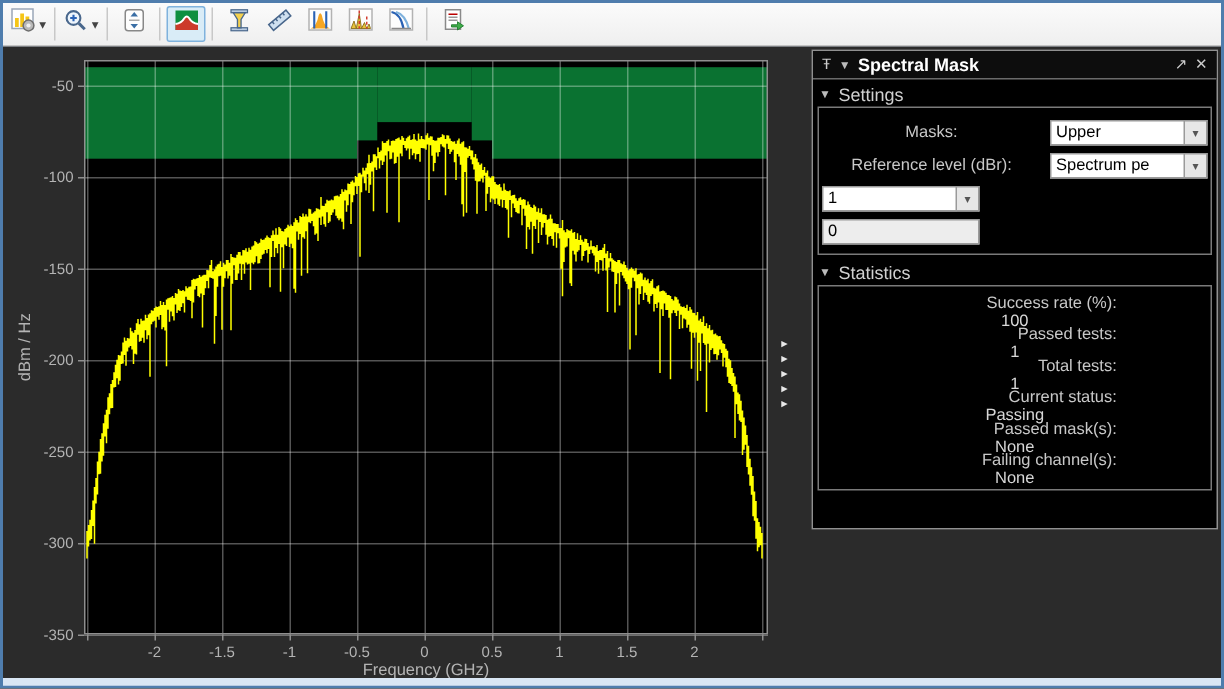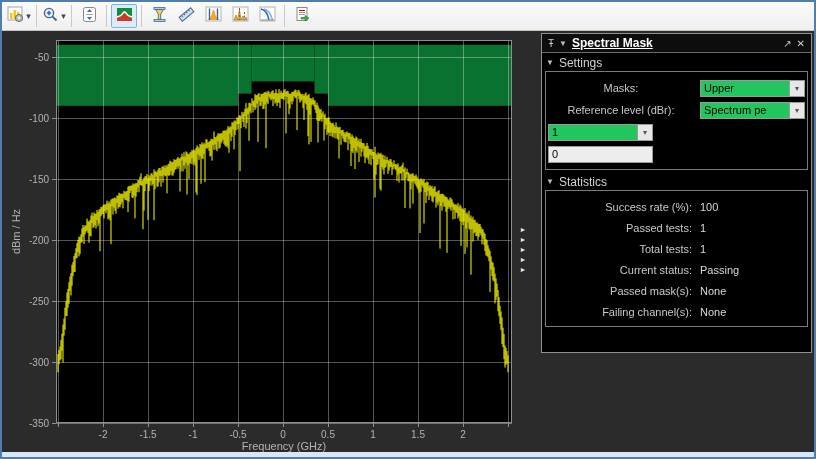--- a/index.html
+++ b/index.html
@@ -35,38 +35,38 @@
   
   .panel{
     position:absolute; left:539px; top:2px; width:271px; height:320px;
     background:#000; border:1px solid #909090; color:#c8c8c8; font-size:11px;
   }
   .panel-titlebar{
     height:19px; display:flex; align-items:center; gap:5px; padding:0 6px;
     border-bottom:1px solid #6a6a6a; background:#0d0d0d;
   }
   .panel-titlebar .tri{ font-size:8px; color:#bbb; }
-  .panel-title{ font-weight:bold; font-size:12px; color:#fff; flex:1;text-decoration:underline; }
+  .panel-title{ font-weight:bold; font-size:12px; color:#fff; flex:1; }
   .panel-titlebar .winicon{ color:#ccc; font-size:10px; cursor:pointer; }
   .section-header{ display:flex; align-items:center; gap:5px; height:18px; padding:1px 4px 0 4px; color:#d0d0d0; font-size:12px; }
   .section-header .tri{ font-size:8px; color:#bbb; }
   .groupbox{ border:1px solid #7a7a7a; margin:0 3px 2px 3px; padding:5px 2px 4px 2px; }
   .prow{ display:flex; align-items:center; height:22px; }
   .prow .plabel{ width:152px; text-align:center; padding-right:6px; color:#c8c8c8; white-space:nowrap; }
   .prow .pctrl{ width:105px; display:flex; }
   .ctrl-select,.ctrl-input{
-    height:17px; background:#22c55e; border:1px solid #9a9a9a; color:#000;
+    height:17px; background:#ffffff; border:1px solid #9a9a9a; color:#000;
     font-size:11px; line-height:15px; padding:0 3px; overflow:hidden; white-space:nowrap; flex:1;
   }
   .ctrl-input.gray{ background:#ededed; }
   .ctrl-arrow{
     width:15px; height:17px; background:#e7e7e7; border:1px solid #9a9a9a; border-left:none;
     display:flex; align-items:center; justify-content:center; font-size:8px; color:#555; cursor:pointer;
   }
-  .srow{ display:flex; align-items:center; height:21px; }
+  .srow{ display:flex; align-items:center; height:21px;flex-direction:column; }
   .srow .plabel{ width:152px; text-align:right; padding-right:8px; white-space:nowrap; }
   .srow .svalue{ color:#d8d8d8; }
   
   .bottomstrip{ height:5px; background:#d9e6f4; }
 </style>
 </head>
 <body>
 
 <div class="window">
   <div class="inner">

